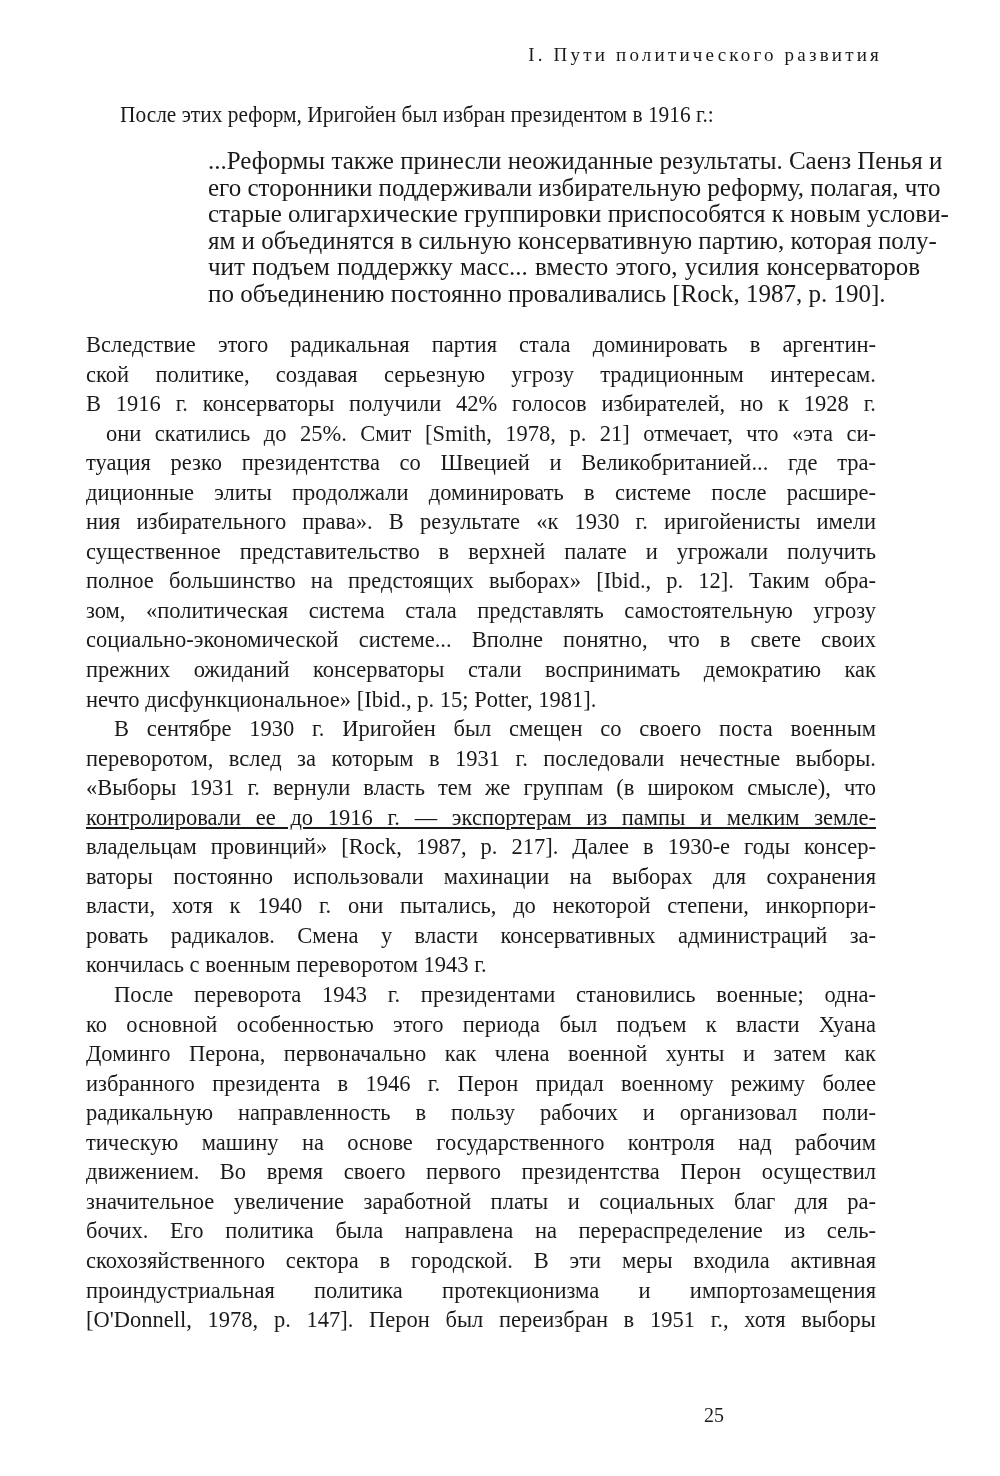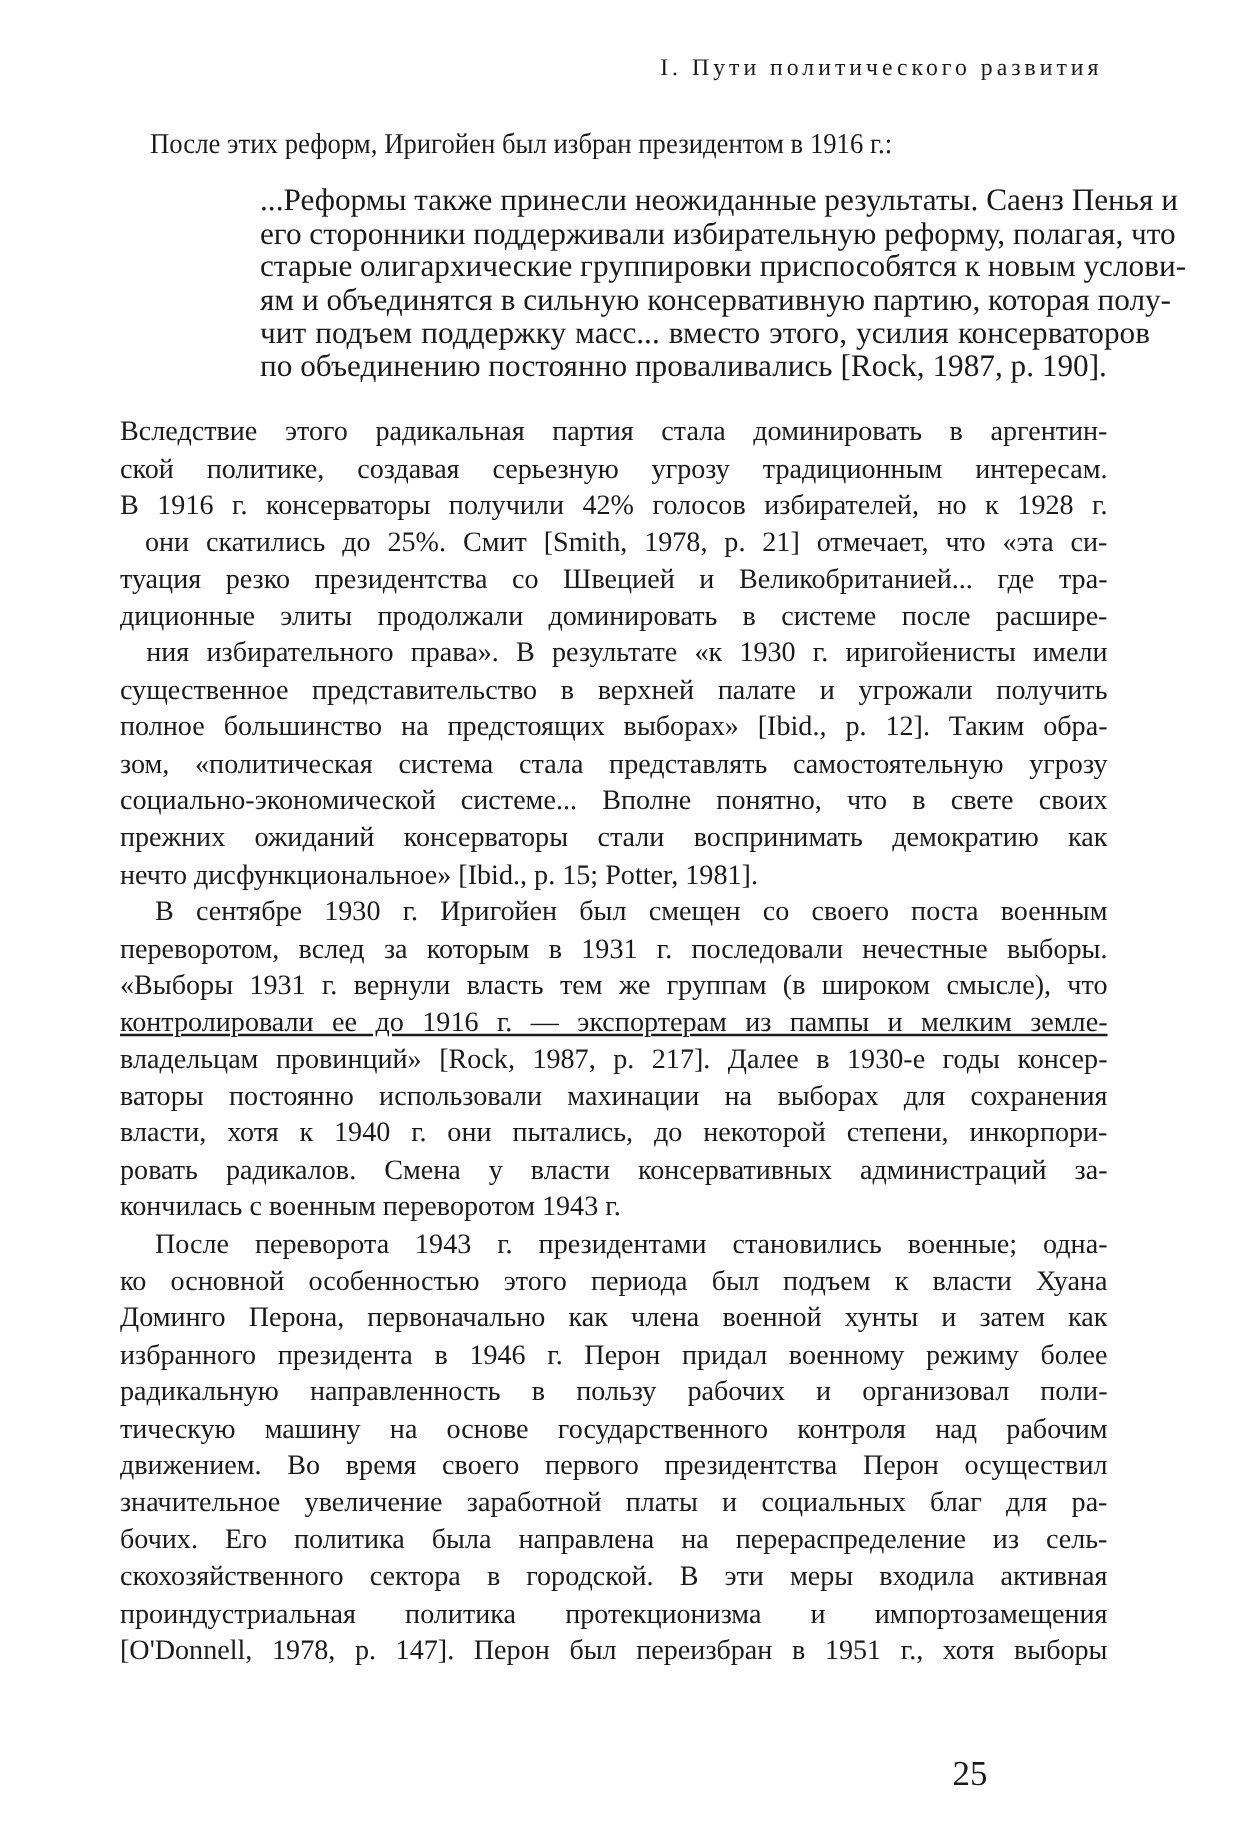--- a/index.html
+++ b/index.html
@@ -6,26 +6,26 @@
     body { width: 1000px; height: 1476px; position: relative; overflow: hidden;
            font-family: "Liberation Serif", "DejaVu Serif", serif; color: #1a1a1a; }
     .header { position: absolute; top: 44px; right: 118px; font-size: 19px;
               letter-spacing: 3.2px; white-space: nowrap; }
     .intro { position: absolute; left: 120px; top: 100px; font-size: 23px; line-height: 30px;
              white-space: nowrap; transform: scaleX(0.93); transform-origin: left top; }
     .quote { position: absolute; left: 208px; top: 148px; width: 712px; }
     .qline { font-size: 25px; line-height: 26.6px; height: 26.6px; white-space: nowrap;
              text-align: justify; text-align-last: justify; }
     .qline.last { text-align-last: left; }
-    .body { position: absolute; left: 96px; top: 330px; width: 790px; }
+    .body { position: absolute; left: 86px; top: 330px; width: 790px; }
     .line { font-size: 22.5px; line-height: 29.55px; height: 29.55px; white-space: nowrap;
             text-align: justify; text-align-last: justify; }
     .line.last { text-align-last: left; }
     .line.indent { padding-left: 28px; }
-    .pagenum { position: absolute; left: 762px; top: 1404px; font-size: 28px; }
+    .pagenum { position: absolute; left: 704px; top: 1404px; font-size: 20px; }
   </style>
 </head>
 <body>
 
 <div class="header">I. Пути политического развития</div>
 
 <div class="intro">После этих реформ, Иригойен был избран президентом в 1916 г.:</div>
 
 <div class="quote">
   <div class="qline" style="display: block;"><span style="white-space: nowrap; word-spacing: 0px;">...Реформы также принесли неожиданные результаты. Саенз Пенья и</span></div>
@@ -37,21 +37,21 @@
 </div>
 
 <div class="body">
   <div>
     <div class="line" style="display: block;"><span style="white-space: nowrap; word-spacing: 0px;">Вследствие этого радикальная партия стала доминировать в аргентин-</span></div>
     <div class="line" style="display: block;"><span style="white-space: nowrap; word-spacing: 0px;">ской политике, создавая серьезную угрозу традиционным интересам.</span></div>
     <div class="line" style="display: block;"><span style="white-space: nowrap; word-spacing: 0px;">В 1916 г. консерваторы получили 42% голосов избирателей, но к 1928 г.</span></div>
     <div class="line" style="display: block; margin-left: 20px;"><span style="white-space: nowrap; word-spacing: 0px;">они скатились до 25%. Смит [Smith, 1978, p. 21] отмечает, что «эта си-</span></div>
     <div class="line" style="display: block;"><span style="white-space: nowrap; word-spacing: 0px;">туация резко президентства со Швецией и Великобританией... где тра-</span></div>
     <div class="line" style="display: block;"><span style="white-space: nowrap; word-spacing: 0px;">диционные элиты продолжали доминировать в системе после расшире-</span></div>
-    <div class="line" style="display: block;"><span style="white-space: nowrap; word-spacing: 0px; margin-left: 21px;">ния избирательного права». В результате «к 1930 г. иригойенисты имели</span></div>
+    <div class="line" style="display: block;"><span style="white-space: nowrap; word-spacing: 0px;">ния избирательного права». В результате «к 1930 г. иригойенисты имели</span></div>
     <div class="line" style="display: block;"><span style="white-space: nowrap; word-spacing: 0px;">существенное представительство в верхней палате и угрожали получить</span></div>
     <div class="line" style="display: block;"><span style="white-space: nowrap; word-spacing: 0px;">полное большинство на предстоящих выборах» [Ibid., p. 12]. Таким обра-</span></div>
     <div class="line" style="display: block;"><span style="white-space: nowrap; word-spacing: 0px;">зом, «политическая система стала представлять самостоятельную угрозу</span></div>
     <div class="line" style="display: block;"><span style="white-space: nowrap; word-spacing: 0px;">социально-экономической системе... Вполне понятно, что в свете своих</span></div>
     <div class="line" style="display: block;"><span style="white-space: nowrap; word-spacing: 0px;">прежних ожиданий консерваторы стали воспринимать демократию как</span></div>
     <div class="line last" style="display: block;"><span style="white-space: nowrap;">нечто дисфункциональное» [Ibid., p. 15; Potter, 1981].</span></div>
   </div>
   <div>
     <div class="line indent" style="display: block;"><span style="white-space: nowrap; word-spacing: 0px;">В сентябре 1930 г. Иригойен был смещен со своего поста военным</span></div>
     <div class="line" style="display: block;"><span style="white-space: nowrap; word-spacing: 0px;">переворотом, вслед за которым в 1931 г. последовали нечестные выборы.</span></div>

